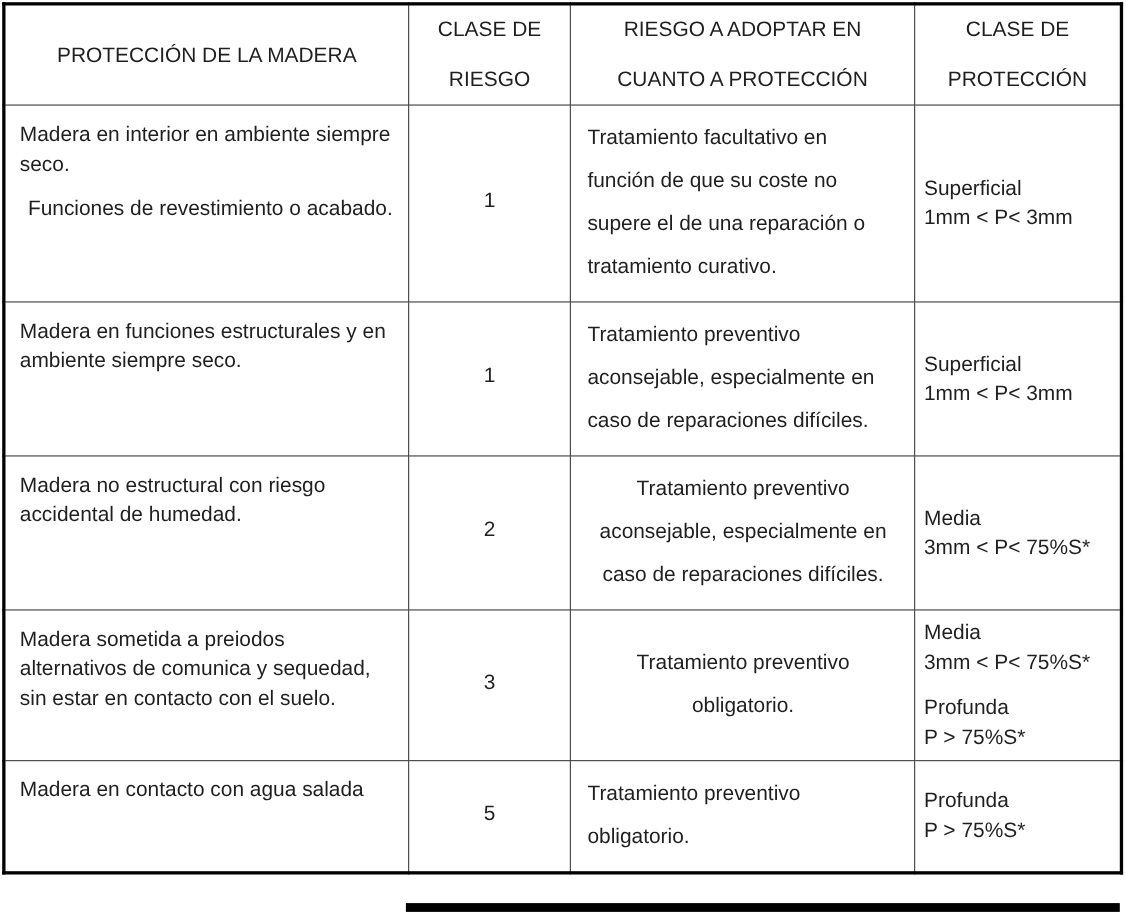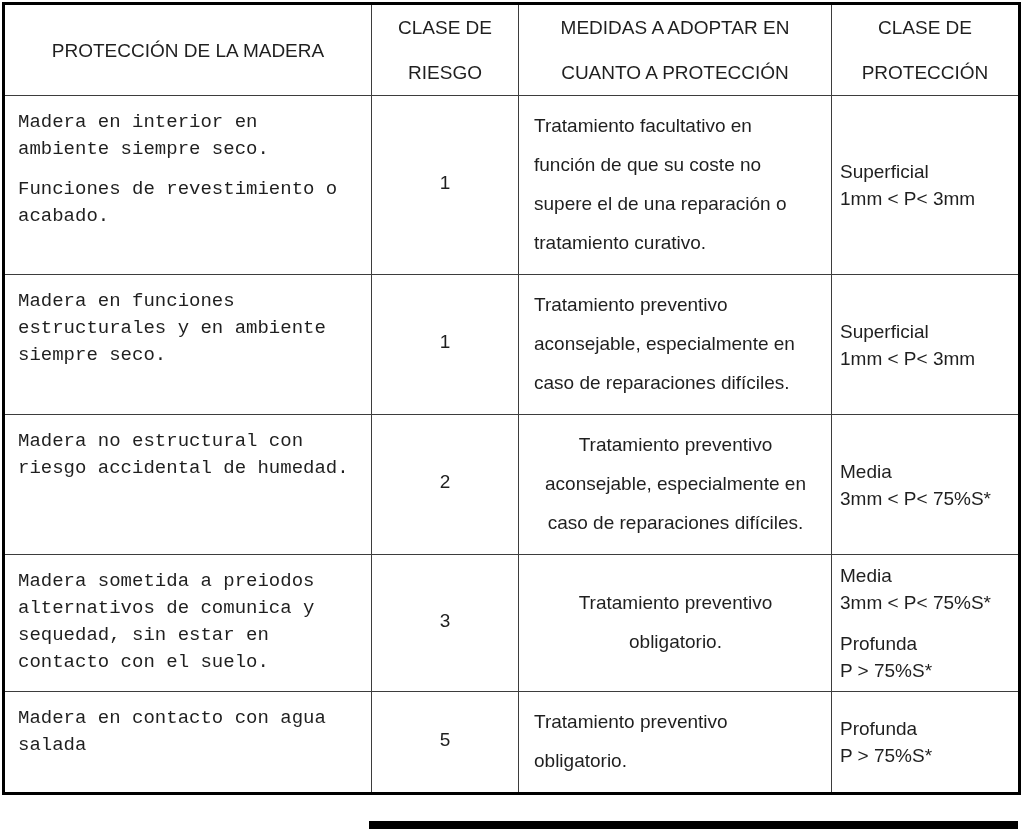--- a/index.html
+++ b/index.html
@@ -48,23 +48,22 @@
     line-height: 45px;
     padding: 0 6px;
     color: #111111;
   }
 
   td.situacion {
     text-align: left;
     vertical-align: top;
     padding: 13px 14px 8px 13px;
     line-height: 27px;
-    font-family: Liberation Mono, monospace;
   }
-  td.situacion p + p { margin-top: 13px; }
+  td.situacion p + p { margin-top: 13px; text-align: right; }
 
   td.clase {
     text-align: center;
     vertical-align: middle;
     font-size: 46px;
     line-height: 1;
     color: #111111;
     padding-bottom: 6px;
   }
 
@@ -104,21 +103,21 @@
       <col style="width:147px">
       <col style="width:313px">
       <col style="width:188px">
     </colgroup>
 
     <tbody>
 
     <tr style="height:92px">
       <th class="col-header">PROTECCIÓN DE LA MADERA</th>
       <th class="col-header">CLASE DE RIESGO</th>
-      <th class="col-header">MEDIDAS A ADOPTAR EN CUANTO A PROTECCIÓN</th>
+      <th class="col-header">RIESGO A ADOPTAR EN CUANTO A PROTECCIÓN</th>
       <th class="col-header">CLASE DE PROTECCIÓN</th>
     </tr>
 
     <tr style="height:143px">
       <td class="situacion">
         <p>Madera en interior en ambiente siempre seco.</p>
         <p>Funciones de revestimiento o acabado.</p>
       </td>
       <td class="clase">1</td>
       <td class="medidas align-left">Tratamiento facultativo en función de que su coste no supere el de una reparación o tratamiento curativo.</td>

